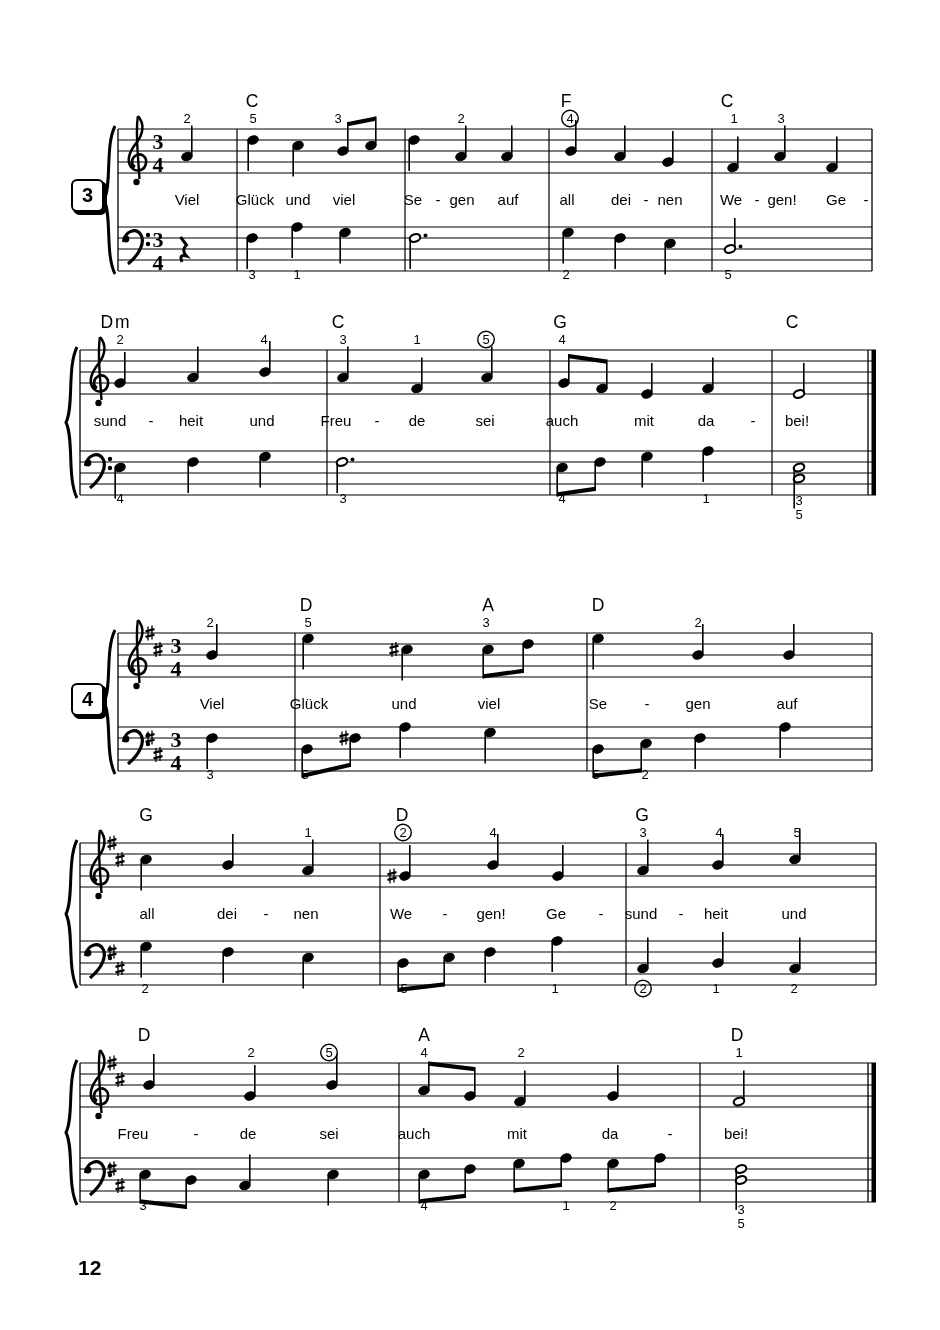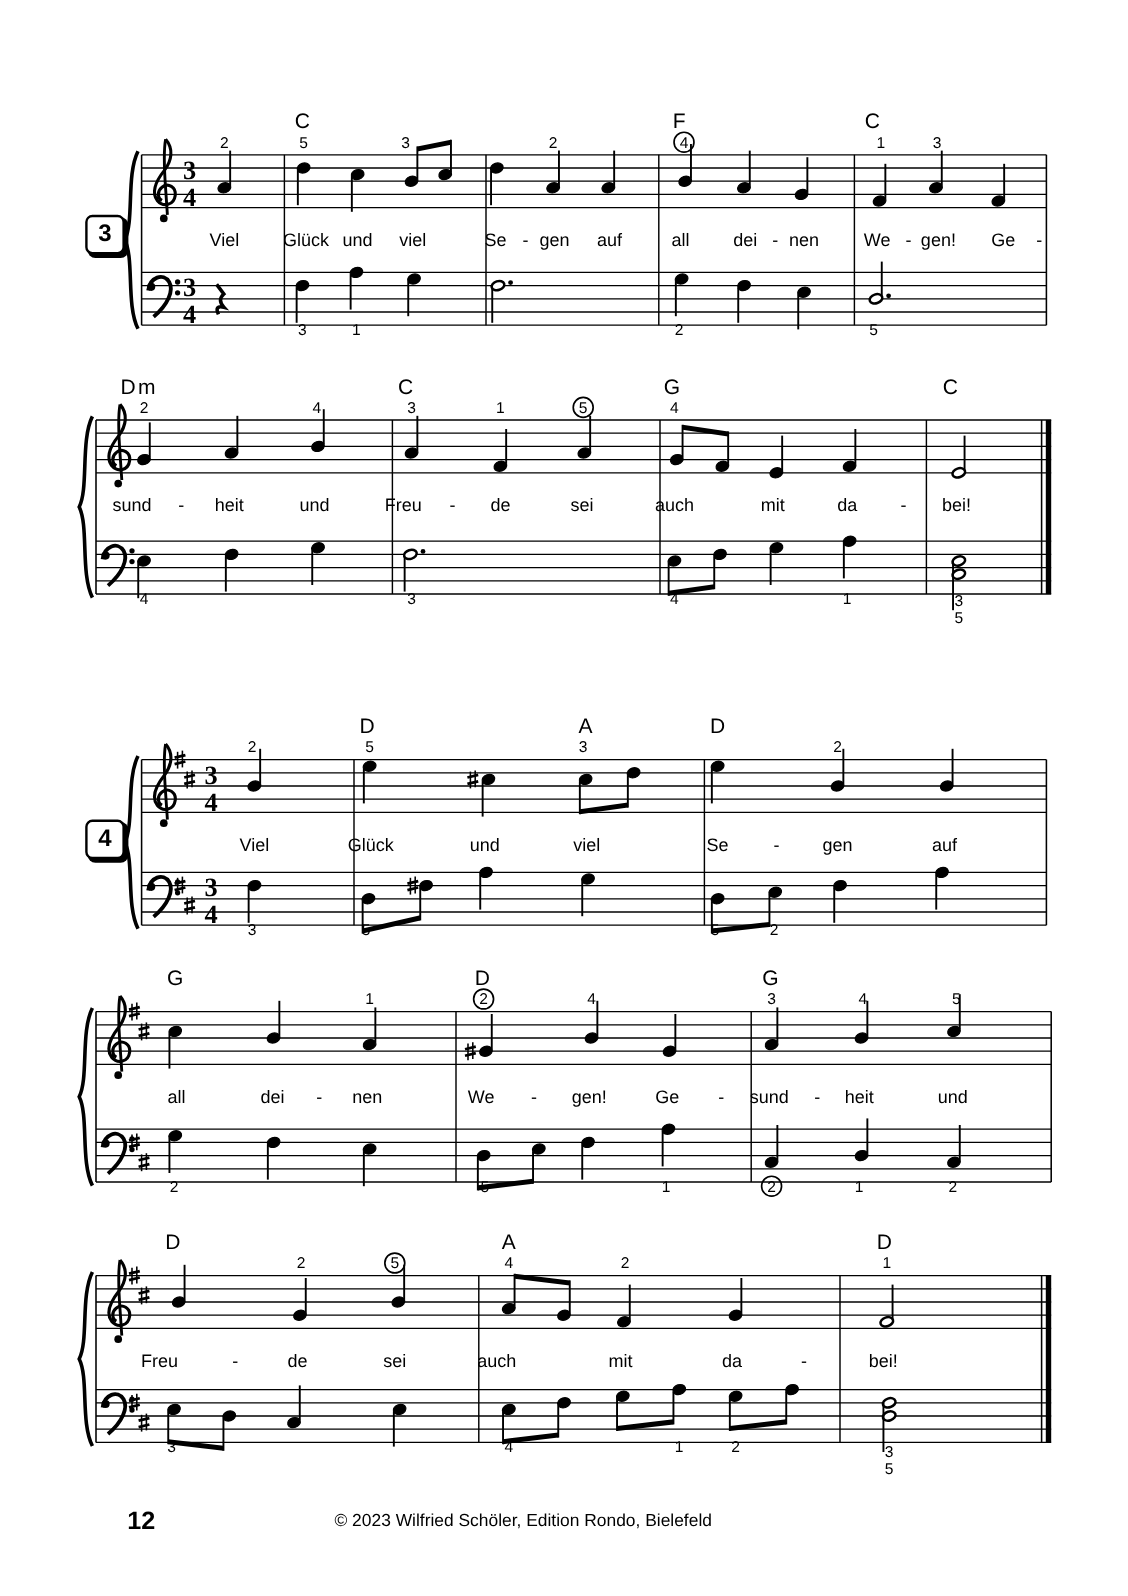--- a/index.html
+++ b/index.html
@@ -5,21 +5,21 @@
   html,body{margin:0;padding:0;background:#fff;}
   .page{position:relative;width:940px;height:1330px;background:#ffffff;overflow:hidden;
         font-family:"Liberation Sans", sans-serif;color:#000;}
   #score{position:absolute;left:0;top:0;}
   .exbox{position:absolute;width:29px;height:29px;border:2.5px solid #000;border-radius:6px;
          background:#fff;box-shadow:2.5px 2.5px 0 0.5px #000;
          display:flex;align-items:center;justify-content:center;
          font-size:20px;font-weight:bold;}
   #box-0{left:71px;top:179px;}
   #box-1{left:71px;top:683px;}
-  .pagenum{position:absolute;left:78px;top:1256px;font-size:21px;font-weight:bold;margin-left:28px;}
+  .pagenum{position:absolute;left:78px;top:1256px;font-size:21px;font-weight:bold;}
   .copyright{position:absolute;left:0;top:1260px;width:872px;text-align:center;font-size:14.5px;}
 </style>
 </head>
 <body>
 
 <div class="page">
   <svg id="score" width="940" height="1330" viewBox="0 0 940 1330">
       <g>
         <line x1="118" y1="129" x2="872" y2="129" stroke="#000" stroke-width="1.1"></line>
         <line x1="118" y1="227" x2="872" y2="227" stroke="#000" stroke-width="1.1"></line>
@@ -611,14 +611,13 @@
         <text x="741" y="1228" font-size="13" font-family="&quot;Liberation Sans&quot;, sans-serif" text-anchor="middle" font-weight="normal" letter-spacing="normal" fill="#000">5</text>
       </g>
     </svg>
   <div class="exbox" id="box-0">
     <span>3</span>
   </div>
   <div class="exbox" id="box-1">
     <span>4</span>
   </div>
   <div class="pagenum">12</div>
-  <div class="copyright">© 2023 Wilfried Schöler, Edition Rondo, Bielefeld</div>
 </div>
 
 </body></html>

